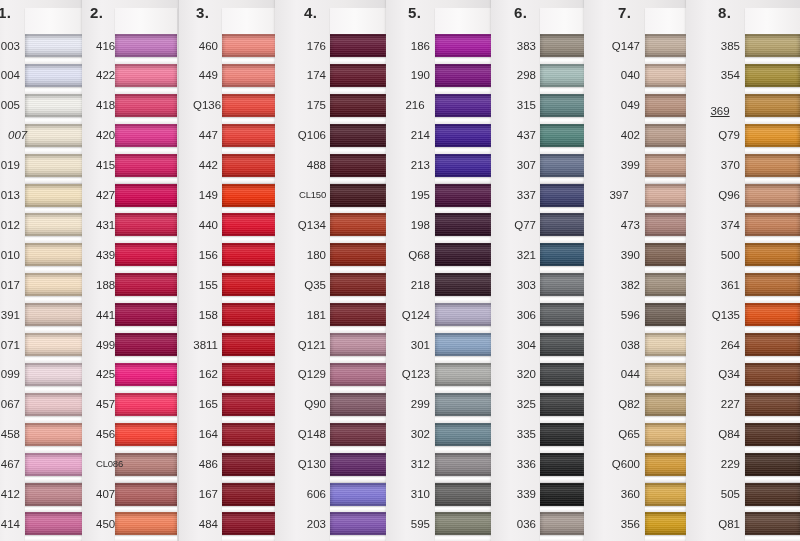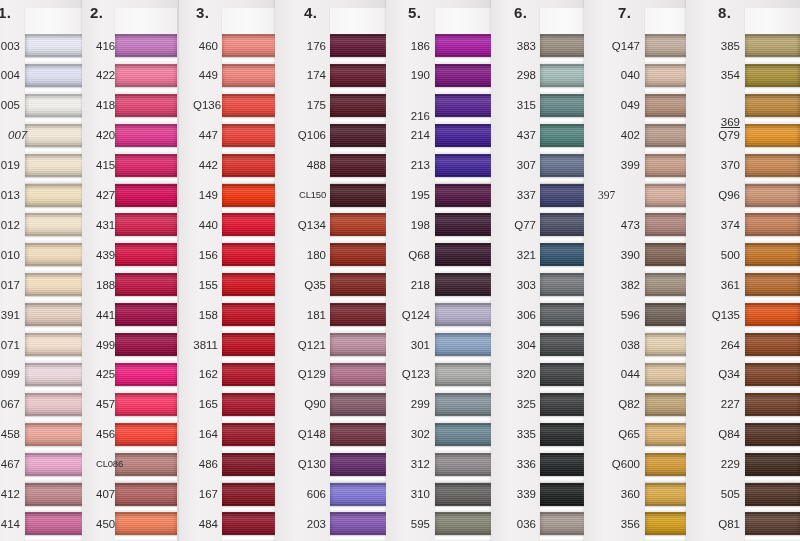--- a/index.html
+++ b/index.html
@@ -349,21 +349,21 @@
       <div class="colnum" style="left: 8px;">5.</div>
       <div class="cap" style="left: 35px; width: 60px; top: 8px; height: 26px;"></div>
       <div class="gap" style="left: 35px; width: 60px; top: 57px; height: 6.9px;"></div>
       <div class="sw" title="186" style="left: 35px; width: 60px; top: 34px; height: 23px; background: rgb(164, 20, 158);"></div>
       <div class="code" style="left: 0px; width: 30px; text-align: right; top: 39.5px;">186</div>
       <div class="gap" style="left: 35px; width: 60px; top: 86.9px; height: 6.9px;"></div>
       <div class="sw" title="190" style="left: 35px; width: 60px; top: 63.9px; height: 23px; background: rgb(122, 15, 125);"></div>
       <div class="code" style="left: 0px; width: 30px; text-align: right; top: 69.4px;">190</div>
       <div class="gap" style="left: 35px; width: 60px; top: 116.8px; height: 6.9px;"></div>
       <div class="sw" title="216" style="left: 35px; width: 60px; top: 93.8px; height: 23px; background: rgb(79, 27, 142);"></div>
-      <div class="code" style="left: 0px; width: 30px; text-align: right; top: 110px;">216</div>
+      <div class="code" style="left: 0px; width: 30px; text-align: center; top: 99px;">216</div>
       <div class="gap" style="left: 35px; width: 60px; top: 146.7px; height: 6.9px;"></div>
       <div class="sw" title="214" style="left: 35px; width: 60px; top: 123.7px; height: 23px; background: rgb(60, 23, 146);"></div>
       <div class="code" style="left: 0px; width: 30px; text-align: right; top: 129.2px;">214</div>
       <div class="gap" style="left: 35px; width: 60px; top: 176.6px; height: 6.9px;"></div>
       <div class="sw" title="213" style="left: 35px; width: 60px; top: 153.6px; height: 23px; background: rgb(58, 29, 149);"></div>
       <div class="code" style="left: 0px; width: 30px; text-align: right; top: 159.1px;">213</div>
       <div class="gap" style="left: 35px; width: 60px; top: 206.5px; height: 6.9px;"></div>
       <div class="sw" title="195" style="left: 35px; width: 60px; top: 183.5px; height: 23px; background: rgb(74, 15, 60);"></div>
       <div class="code" style="left: 0px; width: 30px; text-align: right; top: 189px;">195</div>
       <div class="gap" style="left: 35px; width: 60px; top: 236.4px; height: 6.9px;"></div>
@@ -476,21 +476,21 @@
       <div class="sw" title="049" style="left: 47px; width: 60px; top: 93.8px; height: 23px; background: rgb(182, 142, 121);"></div>
       <div class="code" style="left: 0px; width: 42px; text-align: right; top: 99.3px;">049</div>
       <div class="gap" style="left: 47px; width: 60px; top: 146.7px; height: 6.9px;"></div>
       <div class="sw" title="402" style="left: 47px; width: 60px; top: 123.7px; height: 23px; background: rgb(183, 153, 135);"></div>
       <div class="code" style="left: 0px; width: 42px; text-align: right; top: 129.2px;">402</div>
       <div class="gap" style="left: 47px; width: 60px; top: 176.6px; height: 6.9px;"></div>
       <div class="sw" title="399" style="left: 47px; width: 60px; top: 153.6px; height: 23px; background: rgb(198, 154, 132);"></div>
       <div class="code" style="left: 0px; width: 42px; text-align: right; top: 159.1px;">399</div>
       <div class="gap" style="left: 47px; width: 60px; top: 206.5px; height: 6.9px;"></div>
       <div class="sw" title="397" style="left: 47px; width: 60px; top: 183.5px; height: 23px; background: rgb(214, 171, 153);"></div>
-      <div class="code" style="left: 0px; width: 42px; text-align: left; top: 189px; font-family: Liberation Serif, serif;">397</div>
+      <div class="code" style="left: 0px; width: 42px; text-align: center; top: 189px;">397</div>
       <div class="gap" style="left: 47px; width: 60px; top: 236.4px; height: 6.9px;"></div>
       <div class="sw" title="473" style="left: 47px; width: 60px; top: 213.4px; height: 23px; background: rgb(172, 129, 121);"></div>
       <div class="code" style="left: 0px; width: 42px; text-align: right; top: 218.9px;">473</div>
       <div class="gap" style="left: 47px; width: 60px; top: 266.3px; height: 6.9px;"></div>
       <div class="sw" title="390" style="left: 47px; width: 60px; top: 243.3px; height: 23px; background: rgb(124, 95, 78);"></div>
       <div class="code" style="left: 0px; width: 42px; text-align: right; top: 248.8px;">390</div>
       <div class="gap" style="left: 47px; width: 60px; top: 296.2px; height: 6.9px;"></div>
       <div class="sw" title="382" style="left: 47px; width: 60px; top: 273.2px; height: 23px; background: rgb(157, 140, 121);"></div>
       <div class="code" style="left: 0px; width: 42px; text-align: right; top: 278.7px;">382</div>
       <div class="gap" style="left: 47px; width: 60px; top: 326.1px; height: 6.9px;"></div>
@@ -524,21 +524,21 @@
       <div class="colnum" style="left: 18px;">8.</div>
       <div class="cap" style="left: 45px; width: 55px; top: 8px; height: 26px;"></div>
       <div class="gap" style="left: 45px; width: 55px; top: 57px; height: 6.9px;"></div>
       <div class="sw" title="385" style="left: 45px; width: 55px; top: 34px; height: 23px; background: rgb(180, 160, 104);"></div>
       <div class="code" style="left: 0px; width: 40px; text-align: right; top: 39.5px;">385</div>
       <div class="gap" style="left: 45px; width: 55px; top: 86.9px; height: 6.9px;"></div>
       <div class="sw" title="354" style="left: 45px; width: 55px; top: 63.9px; height: 23px; background: rgb(165, 140, 50);"></div>
       <div class="code" style="left: 0px; width: 40px; text-align: right; top: 69.4px;">354</div>
       <div class="gap" style="left: 45px; width: 55px; top: 116.8px; height: 6.9px;"></div>
       <div class="sw" title="369" style="left: 45px; width: 55px; top: 93.8px; height: 23px; background: rgb(187, 132, 55);"></div>
-      <div class="code" style="left: 0px; width: 40px; text-align: right; top: 116px; text-decoration: underline;">369</div>
+      <div class="code" style="left: 0px; width: 40px; text-align: center; top: 105px; text-decoration: underline;">369</div>
       <div class="gap" style="left: 45px; width: 55px; top: 146.7px; height: 6.9px;"></div>
       <div class="sw" title="Q79" style="left: 45px; width: 55px; top: 123.7px; height: 23px; background: rgb(226, 144, 31);"></div>
       <div class="code" style="left: 0px; width: 40px; text-align: right; top: 129.2px;">Q79</div>
       <div class="gap" style="left: 45px; width: 55px; top: 176.6px; height: 6.9px;"></div>
       <div class="sw" title="370" style="left: 45px; width: 55px; top: 153.6px; height: 23px; background: rgb(198, 130, 75);"></div>
       <div class="code" style="left: 0px; width: 40px; text-align: right; top: 159.1px;">370</div>
       <div class="gap" style="left: 45px; width: 55px; top: 206.5px; height: 6.9px;"></div>
       <div class="sw" title="Q96" style="left: 45px; width: 55px; top: 183.5px; height: 23px; background: rgb(203, 143, 109);"></div>
       <div class="code" style="left: 0px; width: 40px; text-align: right; top: 189px;">Q96</div>
       <div class="gap" style="left: 45px; width: 55px; top: 236.4px; height: 6.9px;"></div>

